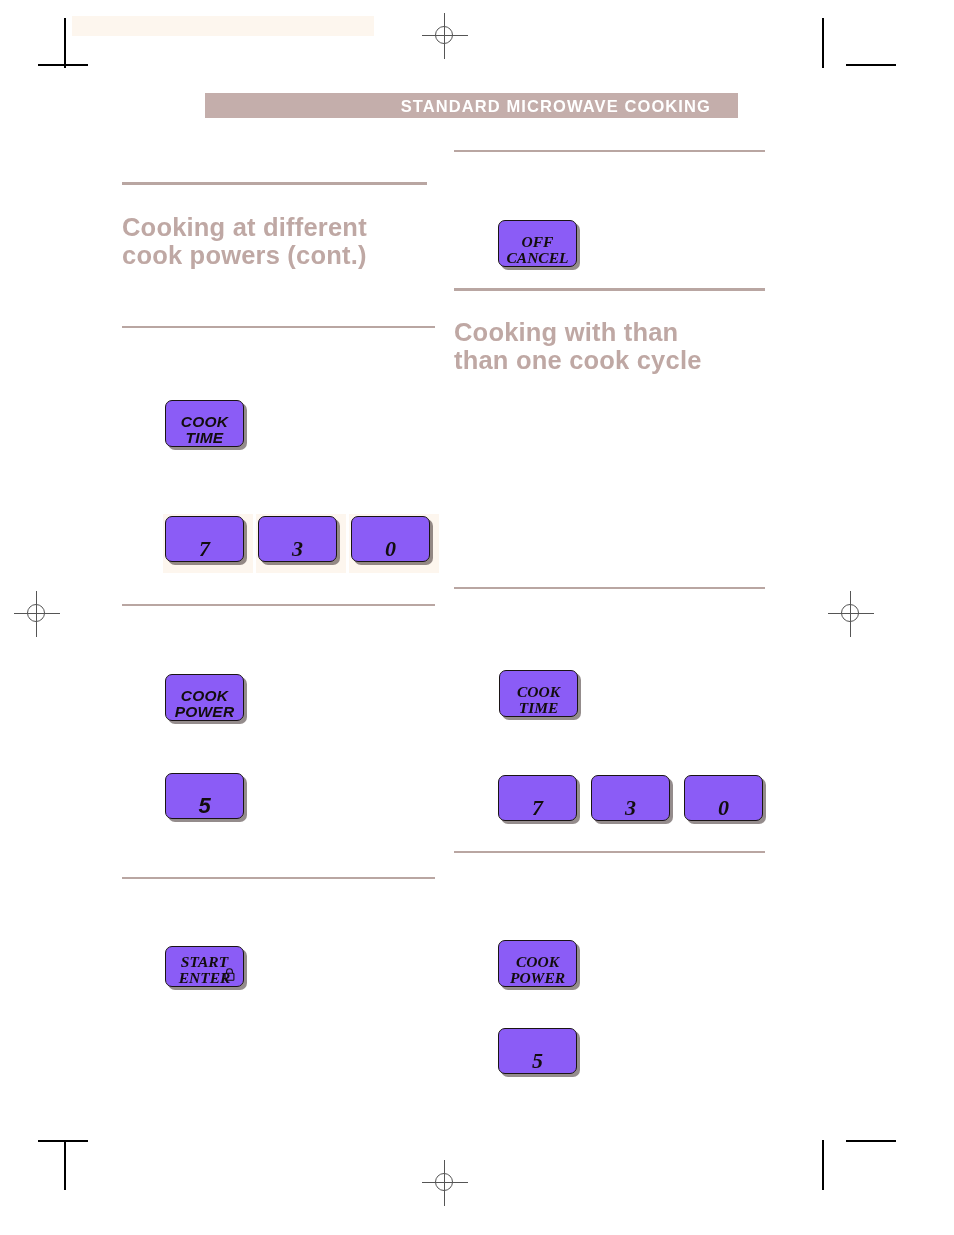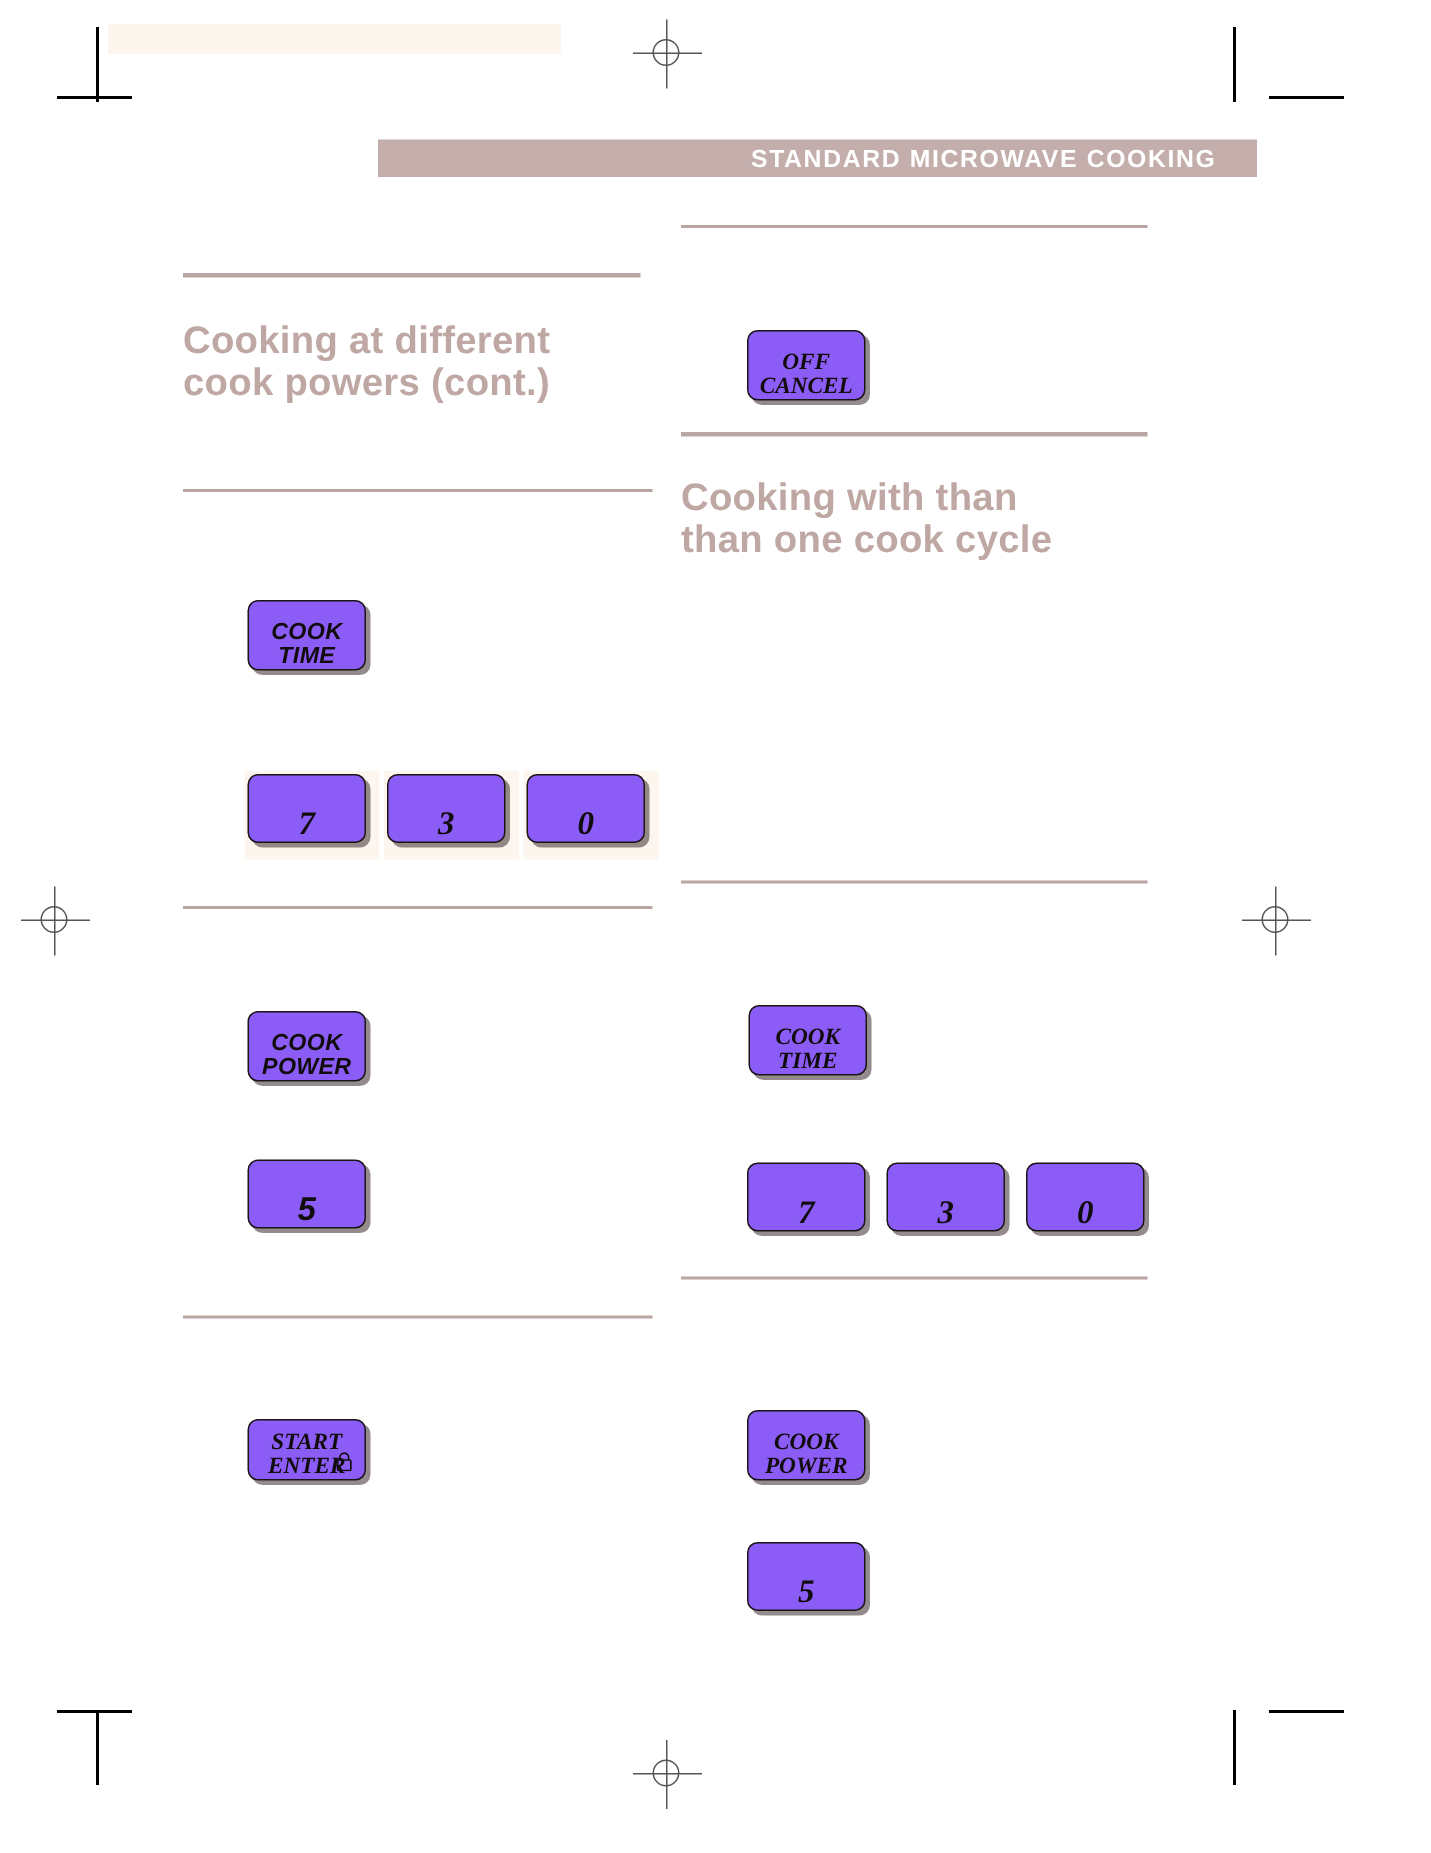--- a/index.html
+++ b/index.html
@@ -57,24 +57,23 @@
   .color-band {
     position: absolute;
     background: #fdf6ee;
   }
 
   
   .header-bar {
     position: absolute;
     left: 205px;
     top: 93px;
-    width: 586px;
+    width: 533px;
     height: 25px;
     background: #c4aeab;
-    margin-left: 47px;
   }
   .header-bar .header-title {
     position: absolute;
     right: 27px;
     top: 4px;
     color: #ffffff;
     font-size: 16.5px;
     font-weight: bold;
     letter-spacing: 1.1px;
     font-family: "Liberation Sans", sans-serif;

